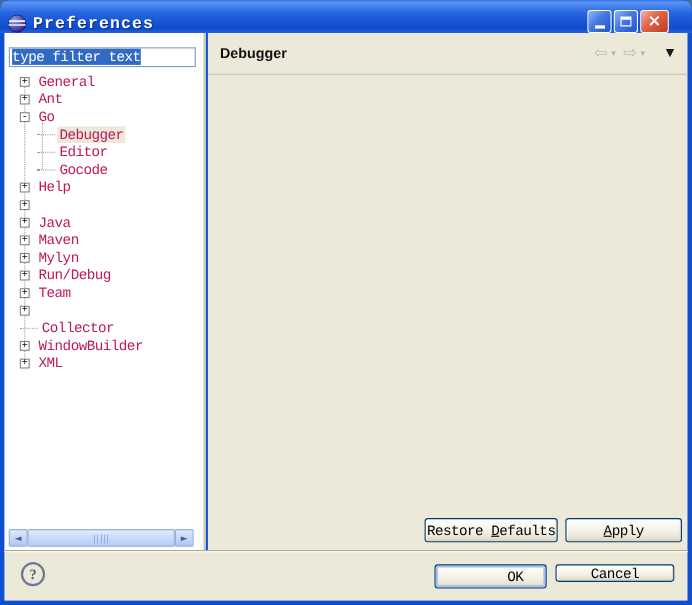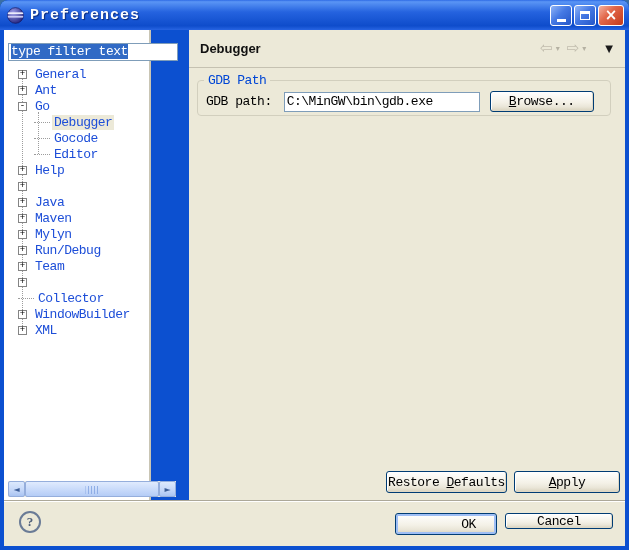--- a/index.html
+++ b/index.html
@@ -10,21 +10,21 @@
     position:relative; width:629px; height:550px;
     background:#0C50D0; overflow:hidden;
     border-radius:8px 8px 0 0;
   }
 
   
   .titlebar {
     position:absolute; top:0; left:0; right:0; height:30px;
     background:linear-gradient(180deg,#2E6BE5 0%,#5A95F5 6%,#2563DF 40%,#0E4CCB 86%,#2764E2 100%);
     border-radius:8px 8px 0 0;
-    display:flex; align-items:center; padding:0 5px 0 7px;
+    display:flex; align-items:flex-end; padding:0 21px 0 7px;
   }
   .app-icon { width:17px; height:17px; margin-right:6px; flex:0 0 auto; }
   .win-title {
     color:#fff; font:bold 15px "Liberation Mono", monospace;
     letter-spacing:1px; text-shadow:1px 1px 1px #0A2A7A;
     white-space:nowrap;
   }
   .tb-controls { margin-left:auto; display:flex; align-items:center; }
   .tb-btn {
     height:21px; margin-left:2px; border:1px solid #FFFFFF; border-radius:3px;
@@ -35,21 +35,21 @@
   }
   .tb-btn.closeb { width:26px;
     background:linear-gradient(135deg,#F4B3A1 0%,#E2674A 40%,#C43A1B 100%);
     color:#fff; font:bold 15px "DejaVu Sans", sans-serif; line-height:1;
   }
   .glyph-min { width:9px; height:3px; background:#fff; margin-top:10px; }
   .glyph-max { width:10px; height:9px; border:1px solid #fff; border-top:3px solid #fff; }
 
   
   .left-panel {
-    position:absolute; left:4px; top:30px; width:147px; height:470px;
+    position:absolute; left:4px; top:30px; width:183px; height:470px;
     background:#FFFFFF; border-right:2px solid #C9C5B4;
   }
   .right-panel {
     position:absolute; left:189px; top:30px; width:436px; height:470px;
     background:#ECE9D8;
   }
   .footer {
     position:absolute; left:4px; top:500px; width:621px; height:46px;
     background:#ECE9D8; border-top:1px solid #ACA899;
     box-shadow:inset 0 1px 0 #FFFFFF;
@@ -76,21 +76,21 @@
   .tree-row { height:16px; display:flex; align-items:center; position:relative; }
   .tree-row.d1 { padding-left:14px; }
   .tree-row.d2 { padding-left:30px; }
   .expander {
     width:9px; height:9px; flex:0 0 auto; background:#fff;
     border:1px solid #848484; margin-right:6px;
     font:9px "Liberation Mono", monospace; letter-spacing:0;
     line-height:7px; text-align:center; color:#000;
   }
   .stub { width:16px; height:1px; border-top:1px dotted #9C9C9C; margin-right:2px; flex:0 0 auto; }
-  .tlabel { padding:0 2px; white-space:nowrap; color:#1d4ed8; }
+  .tlabel { padding:0 2px; white-space:nowrap; color:#be185d; }
   .tree-row.sel .tlabel { background:#ECE9D8; }
 
   
   .hscroll {
     position:absolute; left:4px; bottom:3px; width:168px; height:16px;
     display:flex; background:#EEEDE5;
   }
   .sb-btn {
     width:17px; height:16px; flex:0 0 auto;
     border:1px solid #95AEDC; border-radius:2px;
@@ -219,25 +219,25 @@
         <div class="tree-row d1">
           <span class="expander">-</span>
           <span class="tlabel">Go</span>
         </div>
         <div class="tree-row d2 sel">
           <span class="stub"></span>
           <span class="tlabel">Debugger</span>
         </div>
         <div class="tree-row d2">
           <span class="stub"></span>
-          <span class="tlabel">Gocode</span>
+          <span class="tlabel">Editor</span>
         </div>
         <div class="tree-row d2">
           <span class="stub"></span>
-          <span class="tlabel">Editor</span>
+          <span class="tlabel">Gocode</span>
         </div>
         <div class="tree-row d1">
           <span class="expander">+</span>
           <span class="tlabel">Help</span>
         </div>
         <div class="tree-row d1">
           <span class="expander">+</span>
         </div>
         <div class="tree-row d1">
           <span class="expander">+</span>
@@ -293,28 +293,20 @@
       <span class="panel-title">Debugger</span>
       <span class="nav-icons">
         <span class="nav-arrow">⇦</span>
         <span class="nav-caret">▾</span>
         <span class="nav-arrow">⇨</span>
         <span class="nav-caret">▾</span>
         <span class="nav-menu">▼</span>
       </span>
     </div>
 
-    <fieldset class="groupbox">
-      <legend>GDB Path</legend>
-      <div class="group-row">
-        <span class="field-label">GDB path:</span>
-        <input class="path-input" type="text" value="C:\MinGW\bin\gdb.exe" style="">
-        <button class="xpbtn browse-btn"><u>B</u>rowse...</button>
-      </div>
-    </fieldset>
 
     <div class="panel-buttons">
       <button class="xpbtn restore-btn">Restore <u>D</u>efaults</button>
       <button class="xpbtn apply-btn"><u>A</u>pply</button>
     </div>
   </div>
 
   <div class="footer">
     <span class="help-btn">
       <span>?</span>

